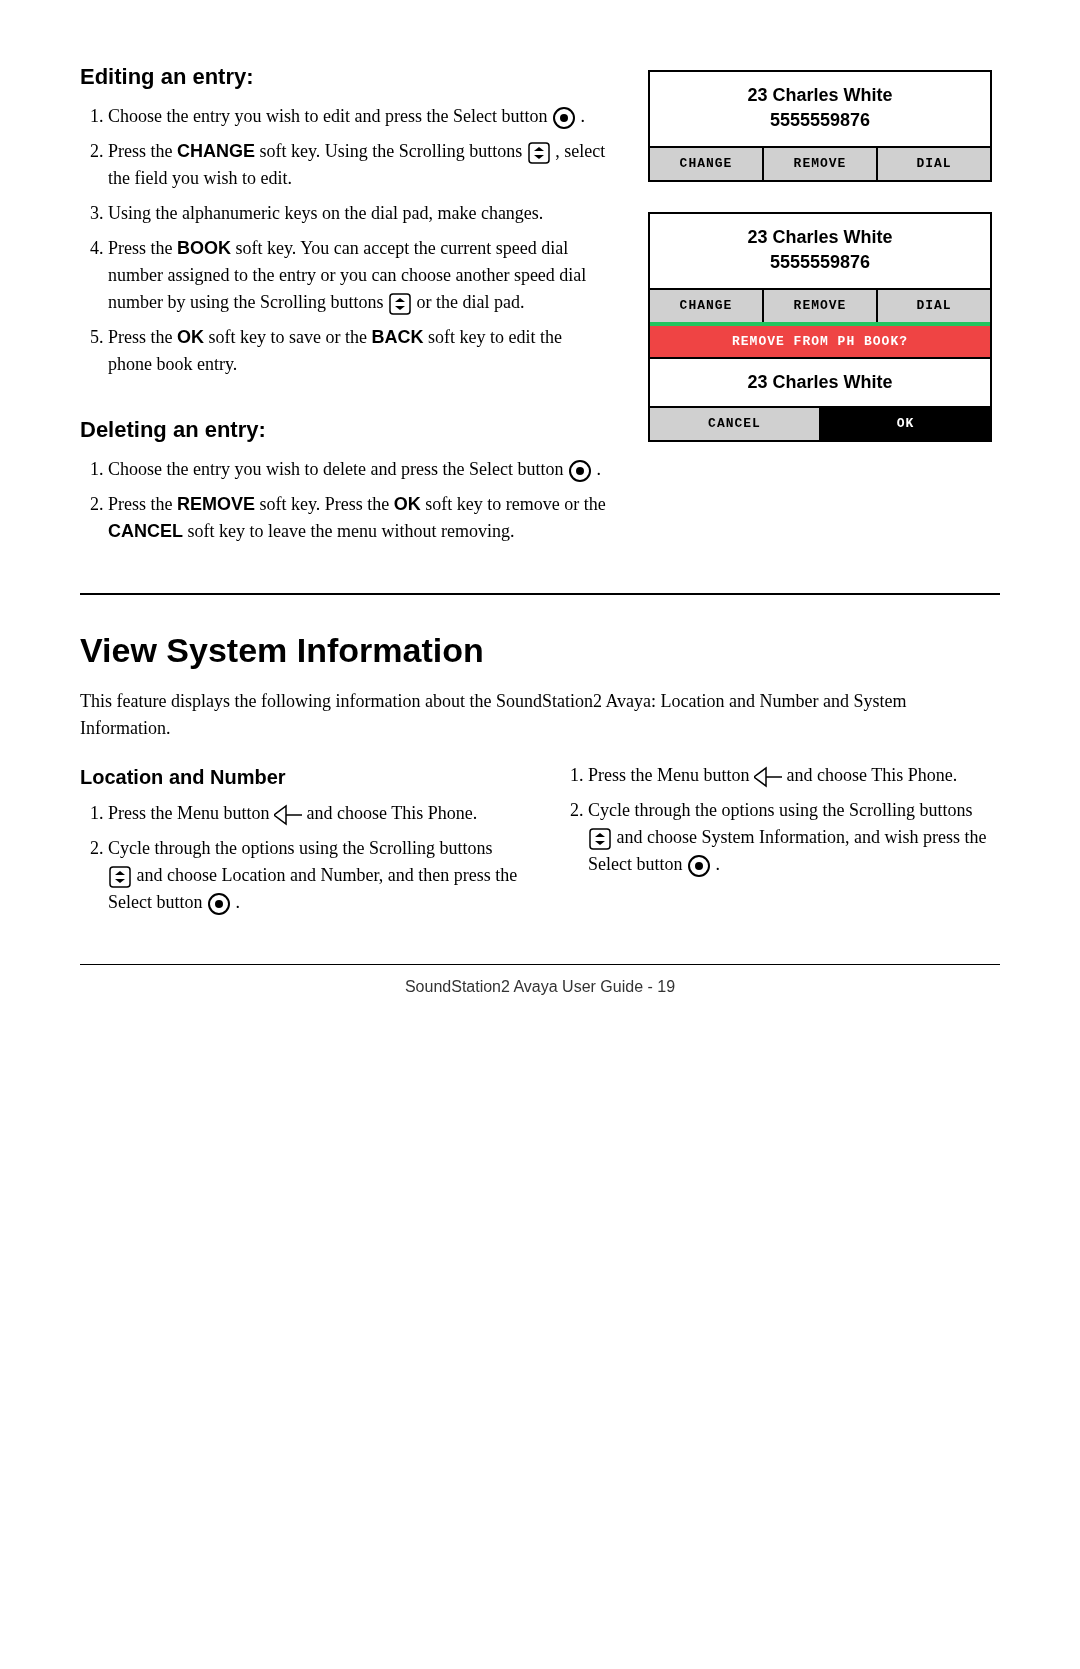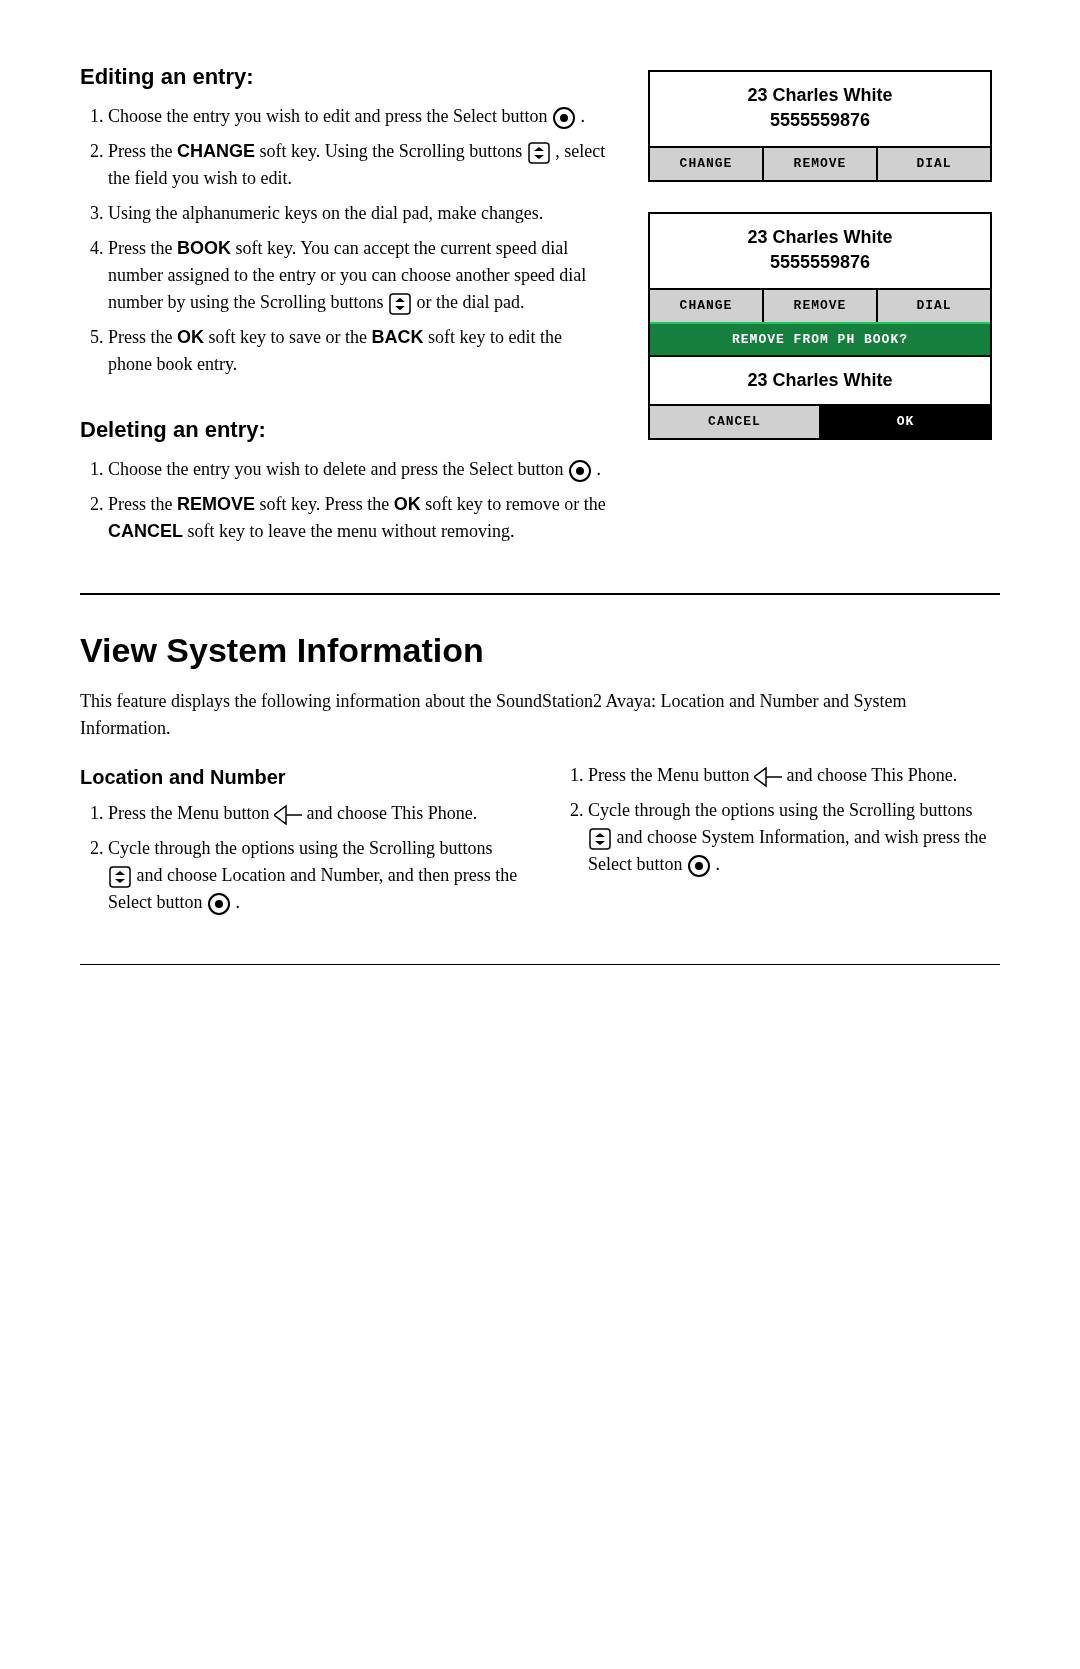--- a/index.html
+++ b/index.html
@@ -95,29 +95,29 @@
       font-size: 13px;
       font-weight: bold;
       letter-spacing: 1px;
       border-right: 2px solid #000;
       background: #d0d0d0;
     }
     .phone-screen-btn:last-child {
       border-right: none;
     }
     .phone-screen-confirm {
-      background: #15803d;
+      background: #ef4444;
       color: #fff;
       padding: 6px 16px;
       text-align: center;
       font-family: 'Courier New', monospace;
       font-size: 13px;
       font-weight: bold;
       letter-spacing: 1px;
-      border-top: 2px solid #22c55e;
+      border-top: 4px solid #22c55e;
     }
     .phone-screen-confirm-label {
       background: #fff;
       padding: 10px 16px;
       text-align: center;
       font-weight: bold;
       font-size: 18px;
       font-family: Arial, Helvetica, sans-serif;
       border-top: 2px solid #000;
     }
@@ -384,14 +384,15 @@
             </svg>
             <span>.</span>
           </li>
         </ol>
       </div>
 
     </div>
   </div>
 
   <hr class="footer-divider">
+  <div class="footer-text">SoundStation2 Avaya User Guide - 19</div>
 
 </div>
 
 </body></html>

